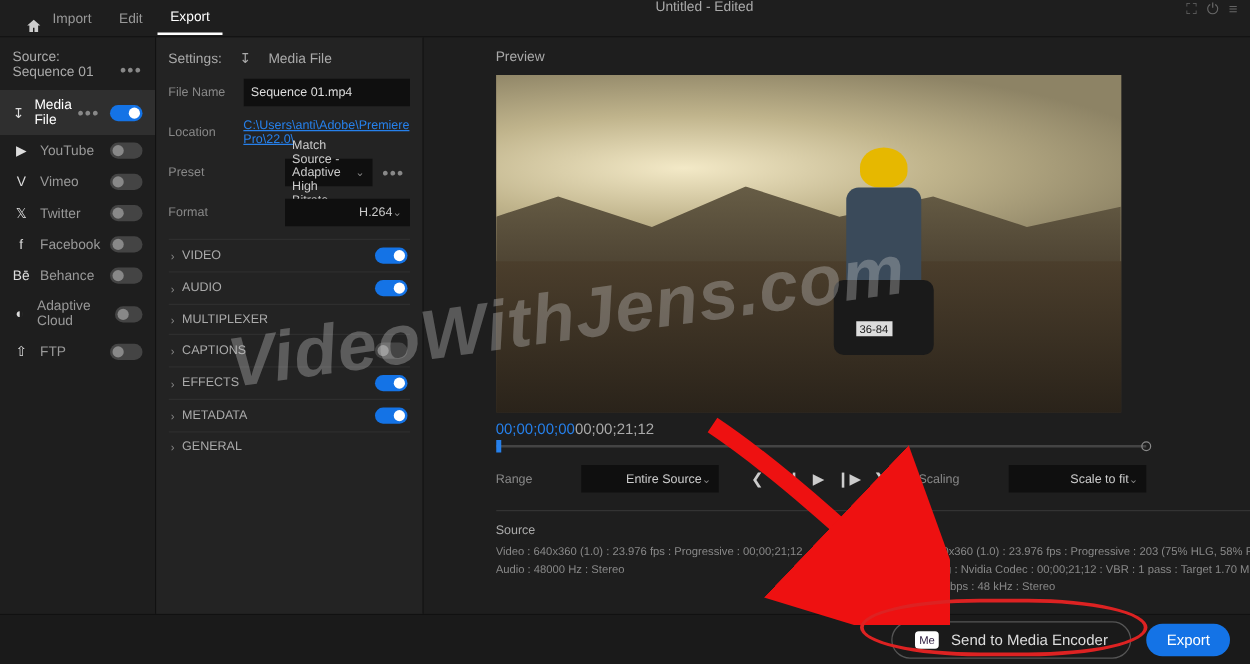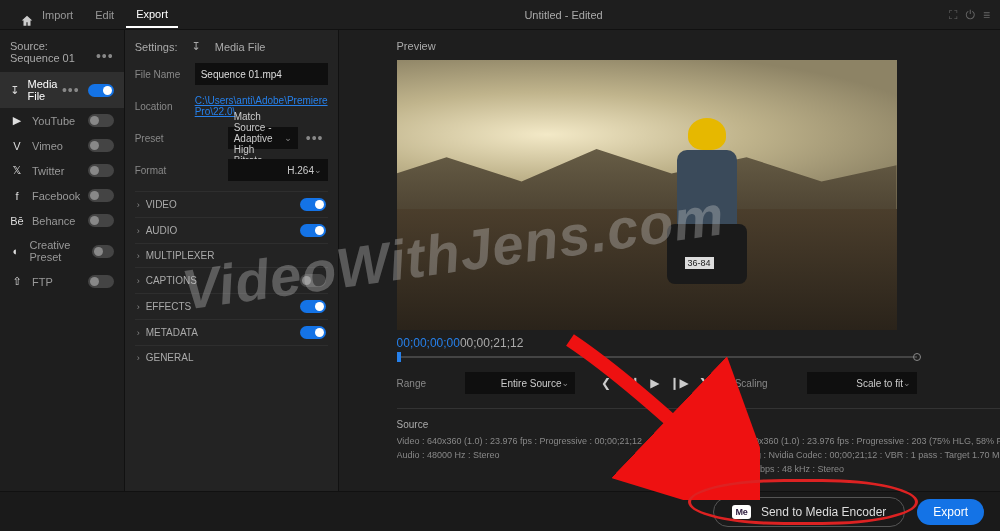--- a/index.html
+++ b/index.html
@@ -1,17 +1,17 @@
 <!DOCTYPE html>
 <html><head>
 <meta charset="utf-8">
 <style>
   * { margin: 0; padding: 0; box-sizing: border-box; font-family: -apple-system, BlinkMacSystemFont, "Segoe UI", Arial, sans-serif; }
   body { background: #1e1e1e; color: #ccc; font-size: 11px; width: 1000px; height: 531px; overflow: hidden; position: relative; }
-  .topbar { height: 30px; display: flex; align-items: center; padding: 0 10px; border-bottom: 1px solid #111; }
+  .topbar { height: 30px; display: flex; padding: 0 10px; border-bottom: 1px solid #111; }
   .topbar .nav { display: flex; gap: 2px; align-items: center; }
   .topbar .nav span { padding: 6px 10px; color: #999; cursor: pointer; }
   .topbar .nav span.active { color: #fff; border-bottom: 2px solid #fff; }
   .topbar .title { flex: 1; text-align: center; color: #aaa; font-size: 11px; }
   .topbar .wincontrols { display: flex; gap: 8px; font-size: 12px; color: #666; }
   .home-icon { width:14px; height:14px; display:inline-block; }
   .home-icon svg { fill:#ccc; width:14px; height:14px; }
 
   .body { display: flex; height: 461px; }
   
@@ -64,21 +64,21 @@
   .controls .rng { display:flex; align-items:center; gap:6px; color:#888; font-size:10px; }
   .controls .play { display:flex; gap:10px; color:#ccc; font-size:12px; }
   .controls .scl { display:flex; align-items:center; gap:6px; color:#888; font-size:10px; }
   .info { margin-left:44px; margin-top:14px; display:flex; gap:40px; border-top:1px solid #333; padding-top:10px; font-size:9px; color:#888; }
   .info .col { flex:1; }
   .info .col .h { color:#aaa; margin-bottom:6px; font-size:10px; }
   .info .col .line { margin-bottom:4px; white-space:nowrap; overflow:hidden; text-overflow:ellipsis; }
 
   .footer { height:40px; display:flex; align-items:center; justify-content:flex-end; gap:12px; padding:0 16px; border-top:1px solid #111; background:#1a1a1a; }
   .btn-me { display:flex; align-items:center; gap:10px; padding:7px 18px; border:1px solid #555; border-radius:18px; color:#ddd; font-size:12px; background:transparent; }
-  .btn-me .meico { background:#fff; color:#2b1a3d; font-weight:bold; font-size:9px; padding:2px 3px; border-radius:3px; }
+  .btn-me .meico { background:#fff; color:#2b1a3d; font-weight:normal; font-size:9px; padding:2px 3px; border-radius:3px; }
   .btn-export { background:#1473e6; color:#fff; border:none; border-radius:14px; padding:6px 16px; font-size:12px; }
 
   
   .arrow { position:absolute; pointer-events:none; }
   .circle-annot { position:absolute; border:3px solid #d22; border-radius:50%/60%; width:230px; height:46px; bottom:6px; right:82px; pointer-events:none; }
 
   
   .watermark { position:absolute; left:180px; top:220px; transform:rotate(-8deg); font-size:56px; font-weight:bold; color:rgba(200,200,200,0.35); pointer-events:none; font-style:italic; letter-spacing:1px; white-space:nowrap; }
 </style>
 </head>
@@ -155,21 +155,21 @@
     <div class="item">
       <span class="lbl">
           <span class="ico">Bē</span>
           <span>Behance</span>
         </span>
       <span class="toggle"></span>
     </div>
     <div class="item">
       <span class="lbl">
           <span class="ico">◐</span>
-          <span>Creative Preset</span>
+          <span>Adaptive Cloud</span>
         </span>
       <span class="toggle"></span>
     </div>
     <div class="item">
       <span class="lbl">
           <span class="ico">⇧</span>
           <span>FTP</span>
         </span>
       <span class="toggle"></span>
     </div>

